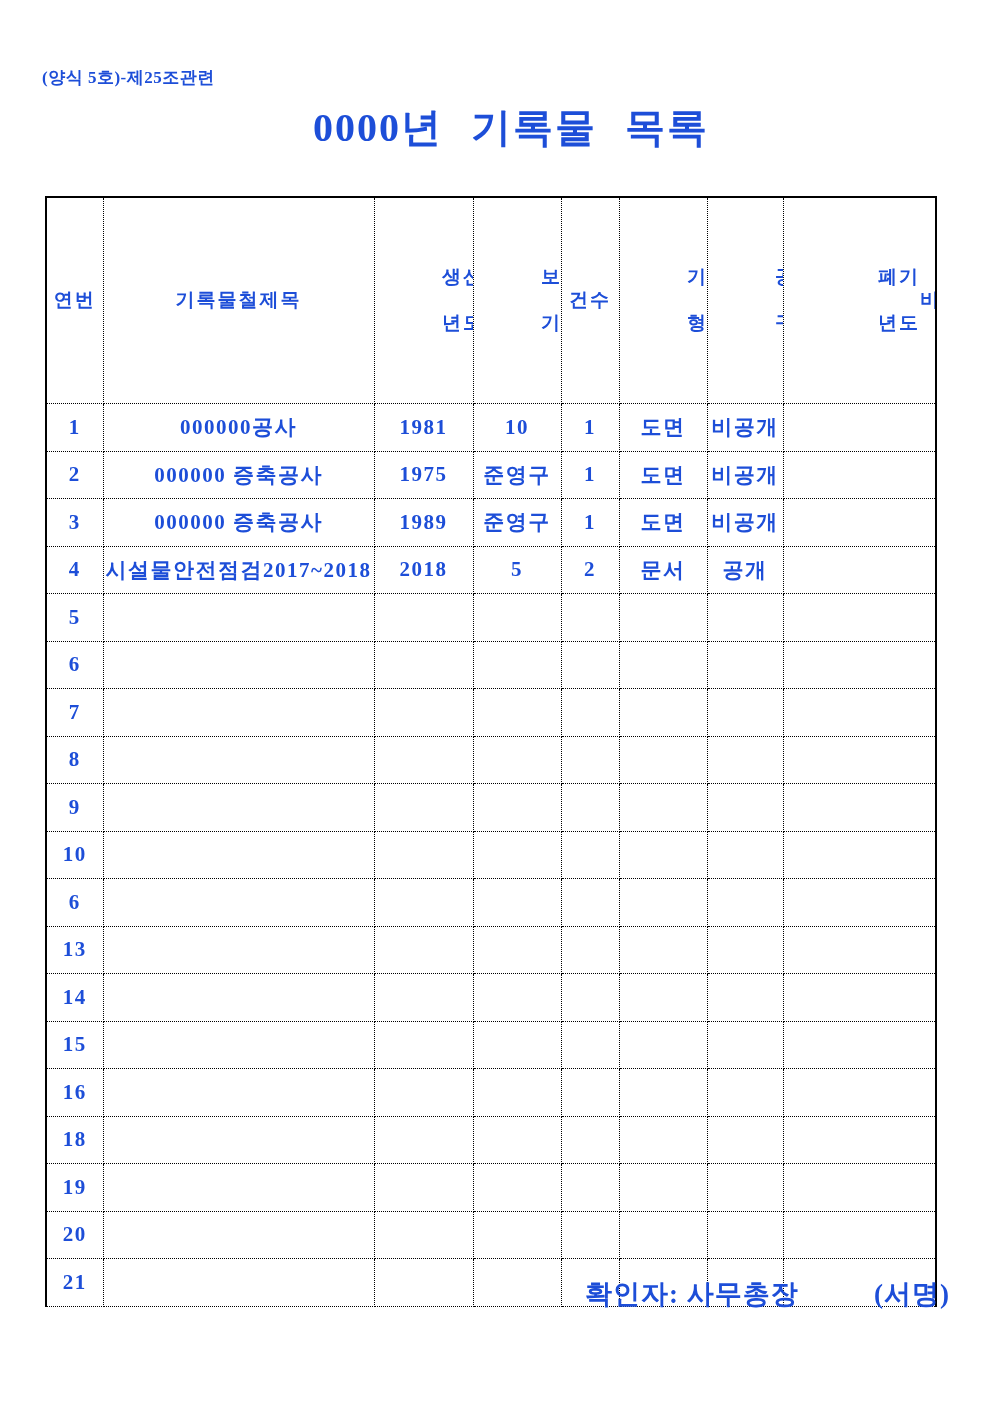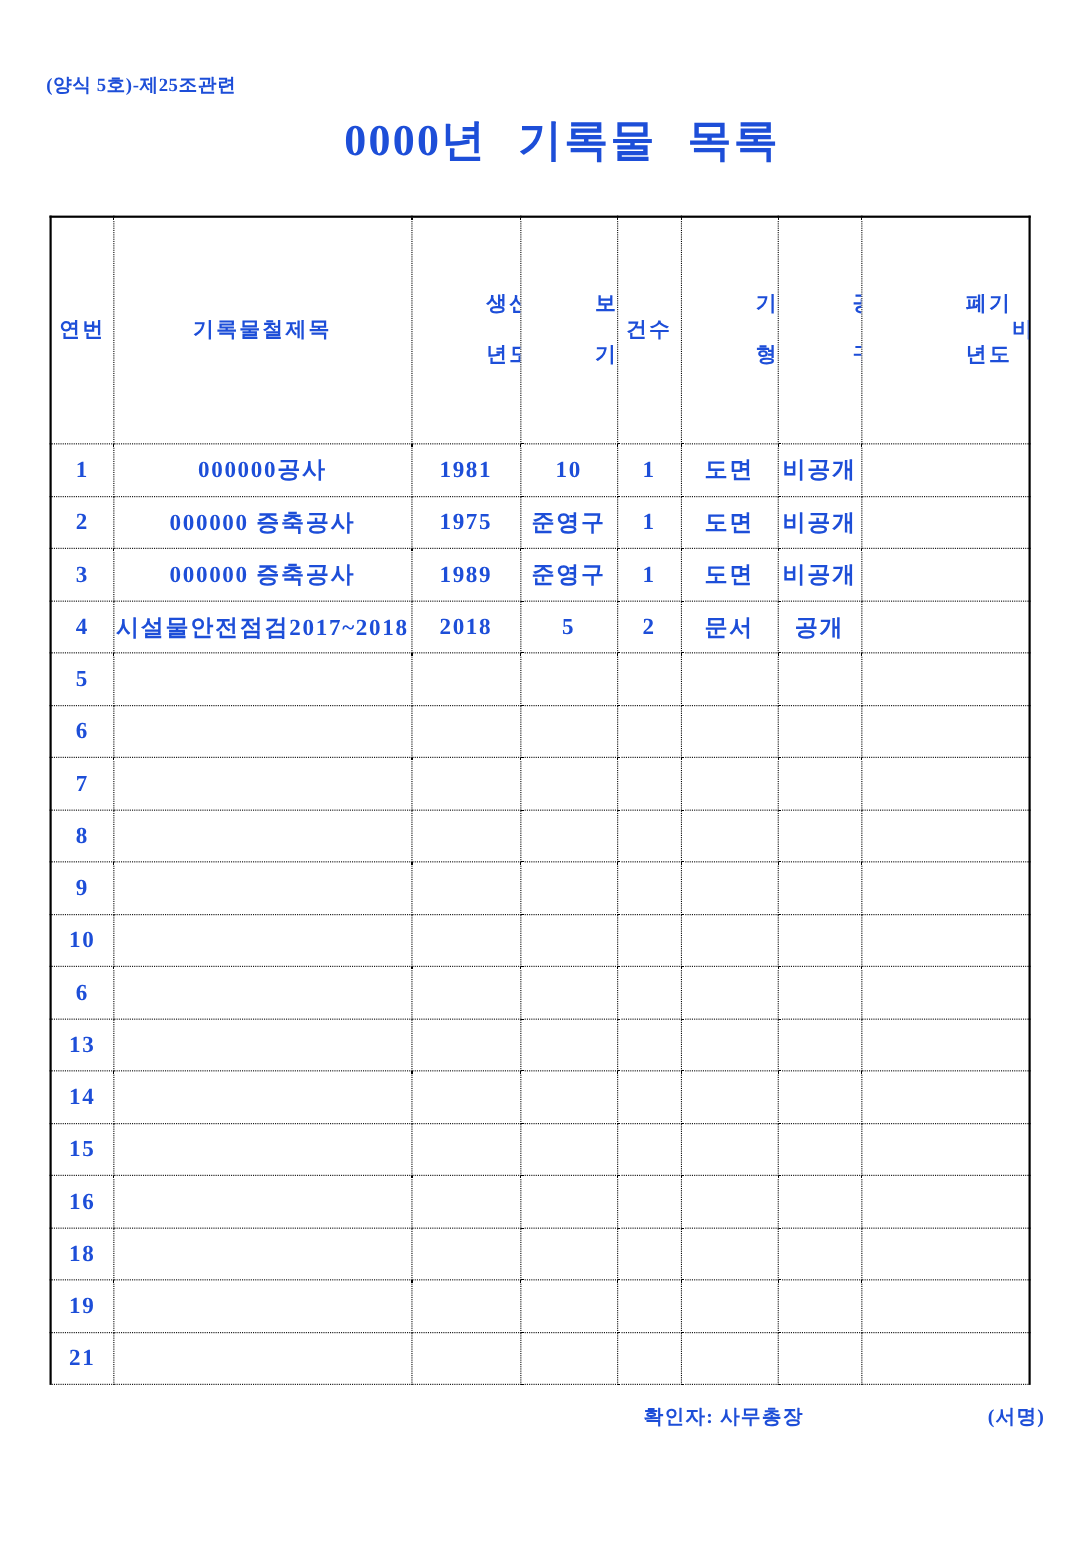--- a/index.html
+++ b/index.html
@@ -78,21 +78,21 @@
     width: 100%;
   }
   .footer {
     position: absolute;
     top: 1276px;
     left: 585px;
     width: 365px;
     display: flex;
     justify-content: space-between;
     align-items: baseline;
-    font-size: 18px;
+    font-size: 27px;
     font-weight: bold;
     letter-spacing: 1px;
     white-space: pre;
   }
 </style>
 </head>
 <body>
 
 <div class="page">
 
@@ -308,20 +308,30 @@
           <td class="col-0">19</td>
           <td class="col-1"></td>
           <td class="col-2"></td>
           <td class="col-3"></td>
           <td class="col-4"></td>
           <td class="col-5"></td>
           <td class="col-6"></td>
           <td class="col-7"></td>
         </tr>
         <tr>
+          <td class="col-0">20</td>
+          <td class="col-1"></td>
+          <td class="col-2"></td>
+          <td class="col-3"></td>
+          <td class="col-4"></td>
+          <td class="col-5"></td>
+          <td class="col-6"></td>
+          <td class="col-7"></td>
+        </tr>
+        <tr>
           <td class="col-0">21</td>
           <td class="col-1"></td>
           <td class="col-2"></td>
           <td class="col-3"></td>
           <td class="col-4"></td>
           <td class="col-5"></td>
           <td class="col-6"></td>
           <td class="col-7"></td>
         </tr>
       </tbody>

